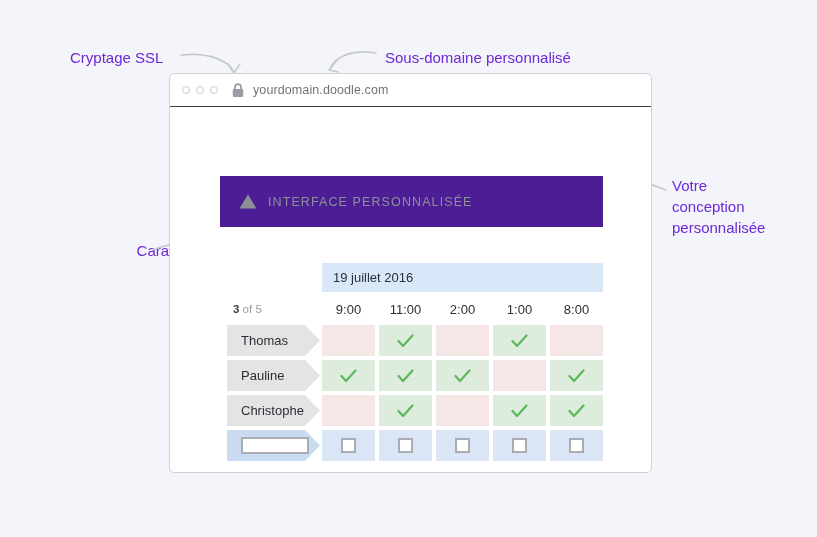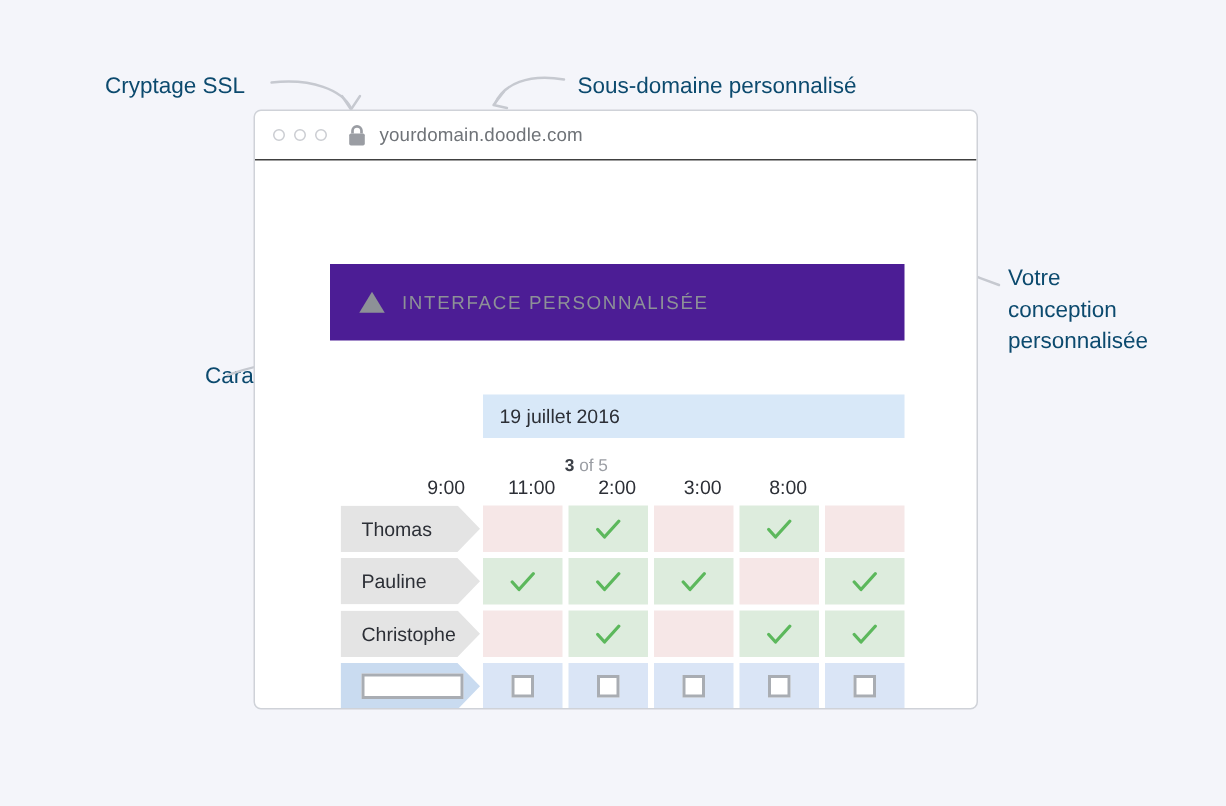--- a/index.html
+++ b/index.html
@@ -18,21 +18,21 @@
   #stage {
     position: absolute;
     inset: 0;
     width: 817px;
     height: 537px;
   }
 
   
   .anno {
     position: absolute;
-    color: #0c4a6e;
+    color: #6d28d9;
     font-size: 15px;
     line-height: 21px;
     white-space: pre-line;
   }
   #anno-ssl      { left: 70px;  top: 47px; }
   #anno-subdomain{ left: 385px; top: 47px; }
   #anno-design   { left: 672px; top: 175px; }
   #anno-features {
     left: 10px; top: 240px;
     width: 235px;
@@ -128,36 +128,36 @@
   .check { display: block; }
 
   .box {
     width: 15px; height: 15px;
     background: #ffffff;
     border: 2px solid #a9adb3;
     box-sizing: border-box;
   }
 
   
-  #date-row { margin-bottom: 12px; }
+  #date-row { margin-bottom: 0; }
   #date-bar {
     margin-left: 2px;
     width: 281px;
     height: 29px;
     background: #d8e8f8;
     display: flex;
     align-items: center;
     padding-left: 11px;
     box-sizing: border-box;
     font-size: 13px;
     color: #2c2f36;
   }
 
   
-  #times-row { height: 32px; flex-direction: column; }
+  #times-row { height: 32px; }
   #count-label {
     font-size: 11.5px;
     color: #9a9da3;
     padding-left: 15px;
     box-sizing: border-box;
     width: 102px;
   }
   #count-label b { color: #3d4148; font-weight: bold; font-size: 11.5px; }
   .time-cell {
     width: 53px;
@@ -256,21 +256,21 @@
         </div>
 
         <div class="grid-row" id="times-row">
           <div id="count-label">
             <b>3</b><span> of 5</span>
           </div>
           <div id="times-cells">
             <div class="time-cell">9:00</div>
             <div class="time-cell">11:00</div>
             <div class="time-cell">2:00</div>
-            <div class="time-cell">3:00</div>
+            <div class="time-cell">1:00</div>
             <div class="time-cell">8:00</div>
           </div>
         </div>
 
         <div id="rows-host">
             <div class="grid-row">
               <div class="label-col">
                 <div class="pennant">
                   <span class="pennant-name">Thomas</span>
                 </div>

